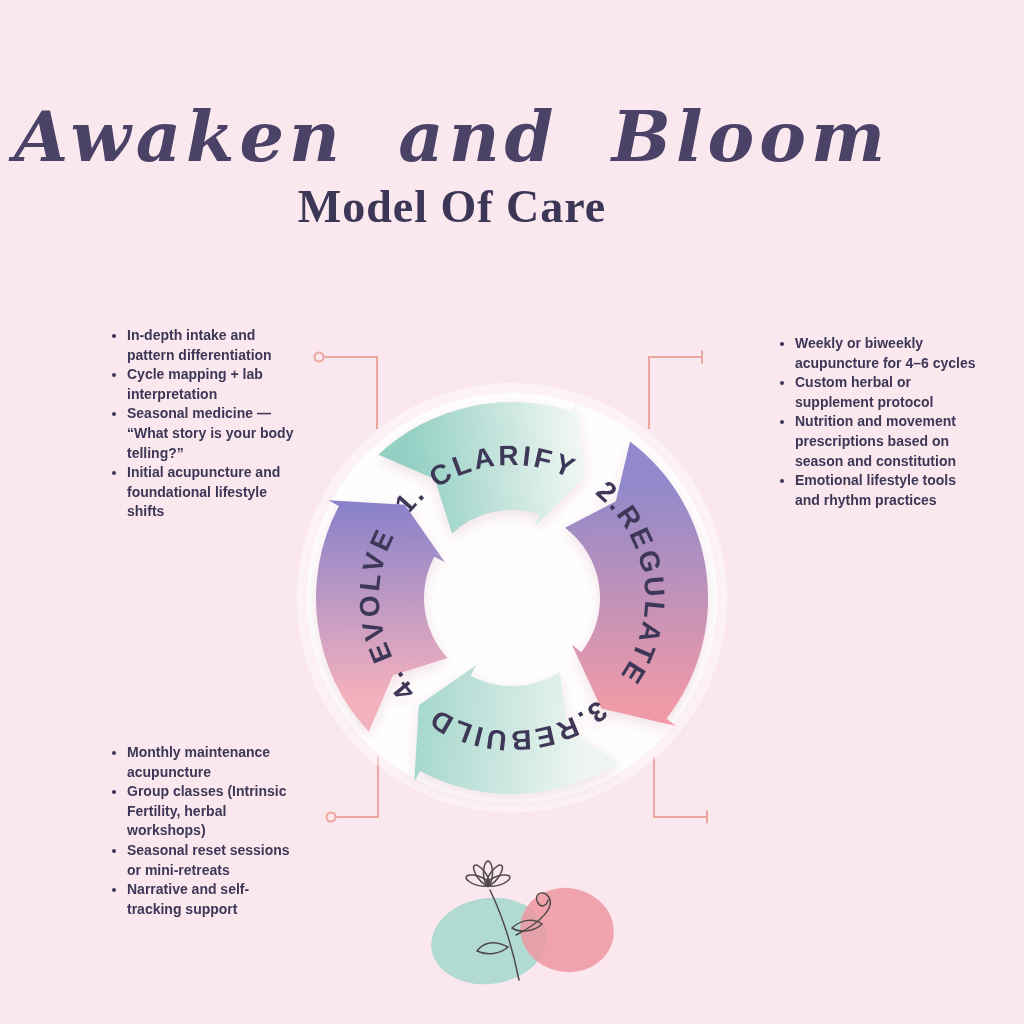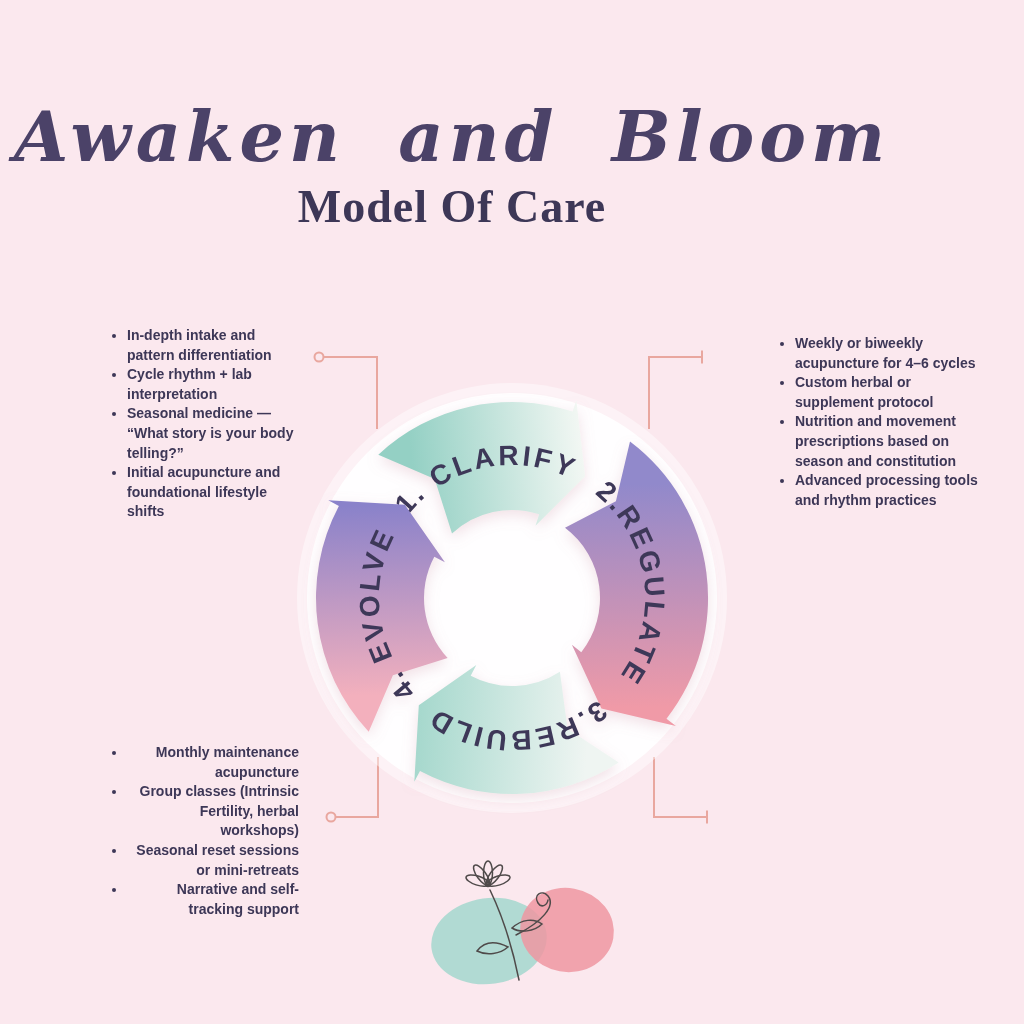--- a/index.html
+++ b/index.html
@@ -29,21 +29,21 @@
 
   .notes {
     position: absolute; margin: 0; padding-left: 19px;
     color: var(--ink, #3d3757);
     font-weight: 700; font-size: 14px; line-height: 1.4;
   }
   .notes li { margin: 0; }
   .notes li::marker { color: var(--ink, #3d3757); }
   #list-tl { left: 108px; top: 326px; width: 178px; }
   #list-tr { left: 776px; top: 326px; width: 184px; margin-top: 8px; }
-  #list-bl { left: 108px; top: 743px; width: 172px; text-align: right; }
+  #list-bl { left: 108px; top: 743px; width: 172px; }
   #list-br { left: 744px; top: 721px; width: 184px; }
 
   .arc-label {
     font-family: "Liberation Sans", sans-serif;
     font-size: 28px; font-weight: 700; letter-spacing: 3px;
     fill: #3e3859; text-anchor: middle;
   }
   .connector { stroke: var(--accent, #e9a79f); stroke-width: 2; fill: none; }
   .flower { stroke: #4f4a4a; stroke-width: 1.5; fill: none; stroke-linecap: round; }
 </style>
@@ -130,30 +130,30 @@
     </g>
   </svg>
 
   <div class="title-block">
     <div class="script-title">Awaken and Bloom</div>
     <div class="subtitle">Model Of Care</div>
   </div>
 
   <ul id="list-tl" class="notes">
     <li>In-depth intake and pattern differentiation</li>
-    <li>Cycle rhythm + lab interpretation</li>
+    <li>Cycle mapping + lab interpretation</li>
     <li>Seasonal medicine — “What story is your body telling?”</li>
     <li>Initial acupuncture and foundational lifestyle shifts</li>
   </ul>
 
   <ul id="list-tr" class="notes">
     <li>Weekly or biweekly acupuncture for 4–6 cycles</li>
     <li>Custom herbal or supplement protocol</li>
     <li>Nutrition and movement prescriptions based on season and constitution</li>
-    <li>Advanced processing tools and rhythm practices</li>
+    <li>Emotional lifestyle tools and rhythm practices</li>
   </ul>
 
   <ul id="list-bl" class="notes">
     <li>Monthly maintenance acupuncture</li>
     <li>Group classes (Intrinsic Fertility, herbal workshops)</li>
     <li>Seasonal reset sessions or mini-retreats</li>
     <li>Narrative and self-tracking support</li>
   </ul>
 
 

